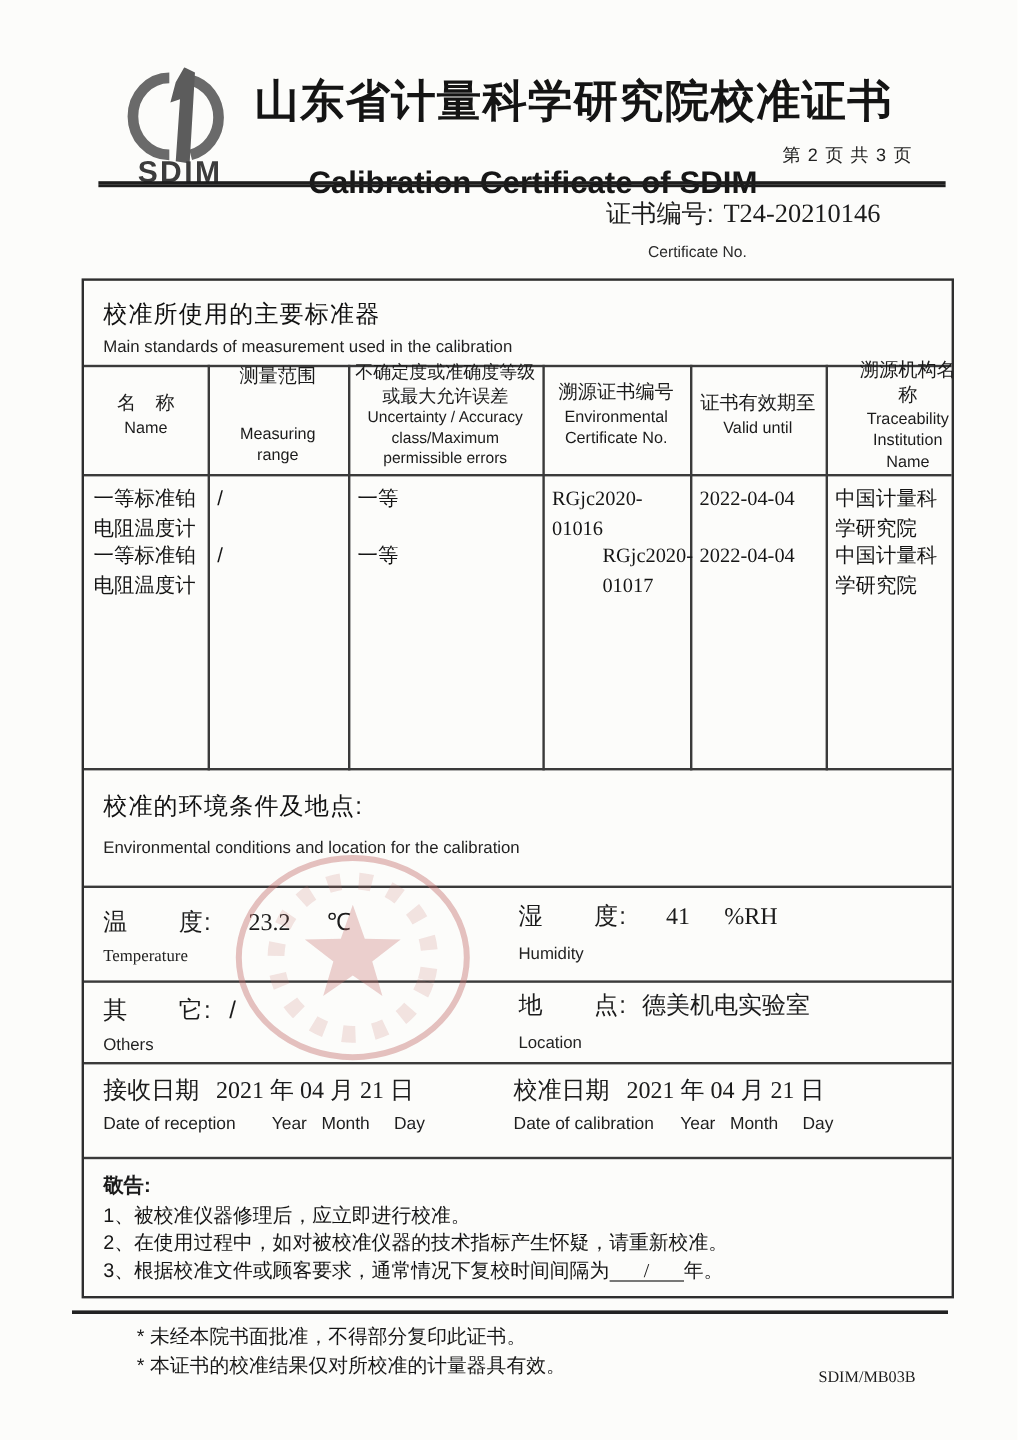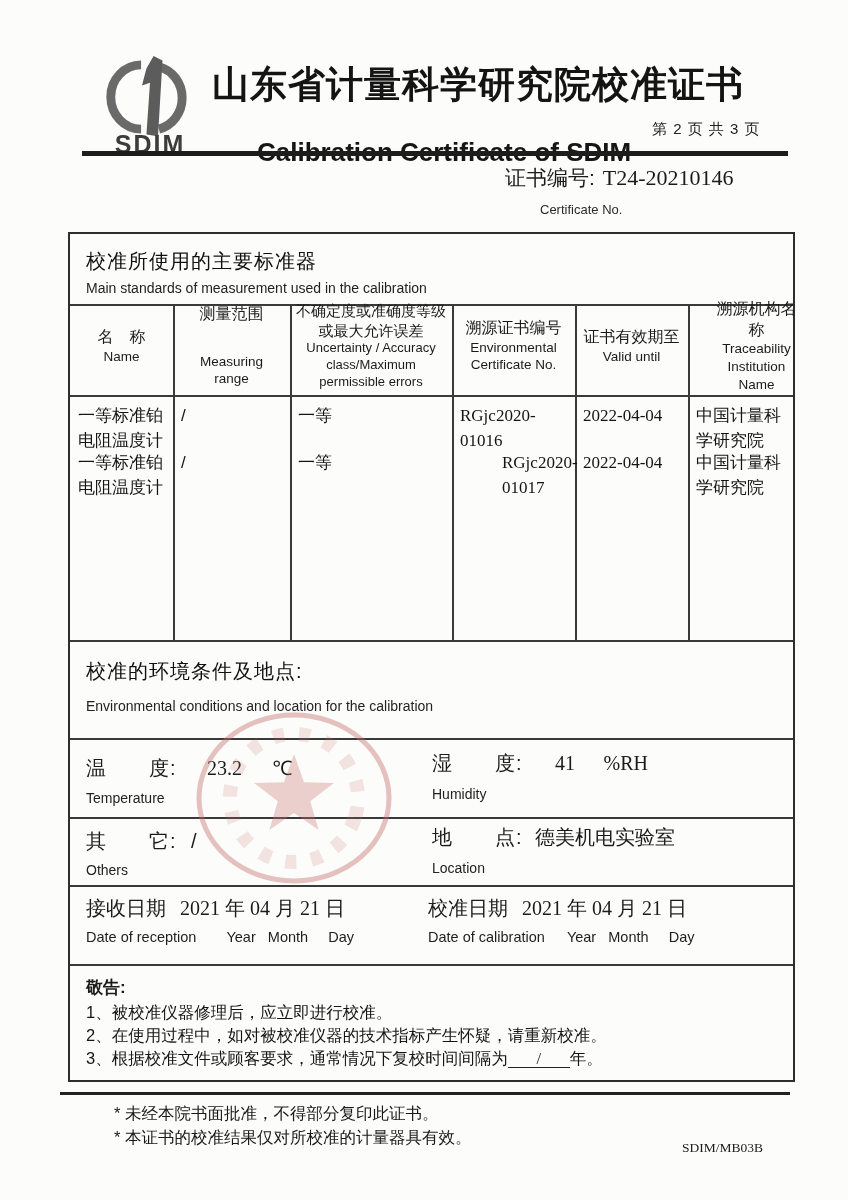--- a/index.html
+++ b/index.html
@@ -134,21 +134,21 @@
 
     <div class="abs sec-title-cn" style="left:16px; top:424px;">校准的环境条件及地点:</div>
     <div class="abs sec-title-en" style="left:16px; top:464px;">Environmental conditions and location for the calibration</div>
     <div class="hline" style="top:504px;"></div>
 
     <div class="abs" style="left:16px; top:520px;">
       <span class="env-label">温　　度:</span>
       <span class="env-value serif" style="margin-left:26px;">23.2</span>
       <span class="env-value" style="margin-left:26px;">℃</span>
     </div>
-    <div class="abs env-en" style="left:16px; top:556px;">Temperature</div>
+    <div class="abs env-en" style="left:16px; top:556px;font-family:Liberation Serif, serif;">Temperature</div>
 
     <div class="abs" style="left:362px; top:516px;">
       <span class="env-label">湿　　度:</span>
       <span class="env-value serif" style="margin-left:28px;">41</span>
       <span class="env-value serif" style="margin-left:24px;">%RH</span>
     </div>
     <div class="abs env-en" style="left:362px; top:552px;">Humidity</div>
 
     <div class="hline" style="top:583px;"></div>
 

